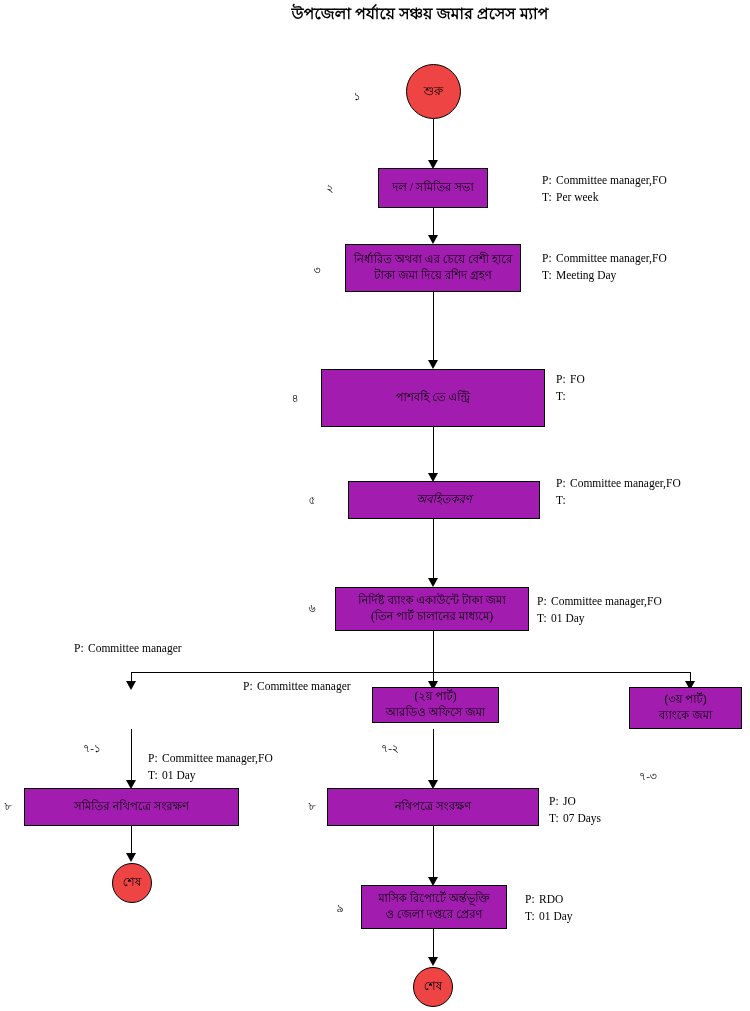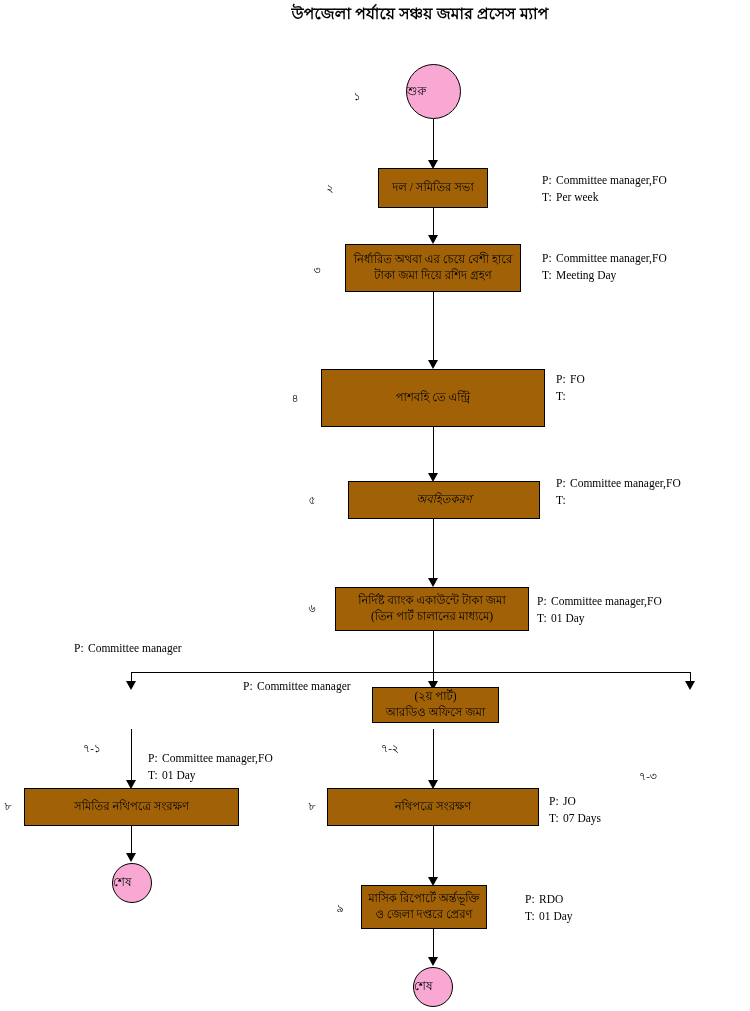--- a/index.html
+++ b/index.html
@@ -28,40 +28,40 @@
     text-align: center;
     font-size: 15.5px;
     font-weight: bold;
     font-family: "Liberation Serif", "DejaVu Serif", serif;
     letter-spacing: 0.2px;
     margin-left: 45px;
   }
   .node {
     position: absolute;
     border: 1px solid #000000;
-    background: #a16207;
+    background: #a21caf;
     display: flex;
     flex-direction: column;
     align-items: center;
     justify-content: center;
     text-align: center;
     font-size: 11.5px;
     line-height: 1.35;
     font-family: "Liberation Serif", "DejaVu Serif", serif;
     padding: 2px 4px;
   }
   .node .ln { display: block; white-space: nowrap; }
   .terminator {
     position: absolute;
     border: 1px solid #000000;
     border-radius: 50%;
-    background: #f9a8d4;
+    background: #ef4444;
     display: flex;
     align-items: center;
-    justify-content: flex-start;
+    justify-content: center;
     font-size: 12px;
     font-family: "Liberation Serif", "DejaVu Serif", serif;
   }
   .num {
     position: absolute;
     font-size: 11px;
     font-family: "Liberation Serif", "DejaVu Serif", serif;
     white-space: nowrap;
     text-align: center;
   }
@@ -188,20 +188,24 @@
   </div>
 
   <div class="num" style="left:74px; top:740px; width:36px;">৭-১</div>
 
   <div class="node" style="left:372px; top:687px; width:127px; height:36px;">
     <span class="ln">(২য় পার্ট)</span>
     <span class="ln">আরডিও অফিসে জমা</span>
   </div>
   <div class="num" style="left:372px; top:740px; width:36px;">৭-২</div>
 
+  <div class="node" style="left:629px; top:687px; width:113px; height:42px;">
+    <span class="ln">(৩য় পার্ট)</span>
+    <span class="ln">ব্যাংকে জমা</span>
+  </div>
   <div class="num" style="left:630px; top:740px; width:36px;margin-top:28px;">৭-৩</div>
 
   <div class="vline" style="left:131px; top:729px; height:56px;"></div>
   <div class="arrowhead" style="left:126px; top:780px;"></div>
   <div class="pt" style="left:148px; top:750px;">
     <span class="row"><span class="k">P:</span><span>Committee manager,FO</span></span>
     <span class="row"><span class="k">T:</span><span>01 Day</span></span>
   </div>
 
   <div class="node" style="left:24px; top:788px; width:215px; height:38px;">
@@ -224,21 +228,21 @@
   </div>
   <div class="num" style="left:300px; top:798px; width:24px;">৮</div>
   <div class="pt" style="left:549px; top:793px;">
     <span class="row"><span class="k">P:</span><span>JO</span></span>
     <span class="row"><span class="k">T:</span><span>07 Days</span></span>
   </div>
 
   <div class="vline" style="left:433px; top:826px; height:56px;"></div>
   <div class="arrowhead" style="left:428px; top:877px;"></div>
 
-  <div class="node" style="left:361px; top:885px; width:126px; height:44px;">
+  <div class="node" style="left:361px; top:885px; width:146px; height:44px;">
     <span class="ln">মাসিক রিপোর্টে অর্ন্তভূক্তি</span>
     <span class="ln">ও জেলা দপ্তরে প্রেরণ</span>
   </div>
   <div class="num" style="left:328px; top:900px; width:24px;">৯</div>
   <div class="pt" style="left:525px; top:891px;">
     <span class="row"><span class="k">P:</span><span>RDO</span></span>
     <span class="row"><span class="k">T:</span><span>01 Day</span></span>
   </div>
 
   <div class="vline" style="left:433px; top:929px; height:34px;"></div>

